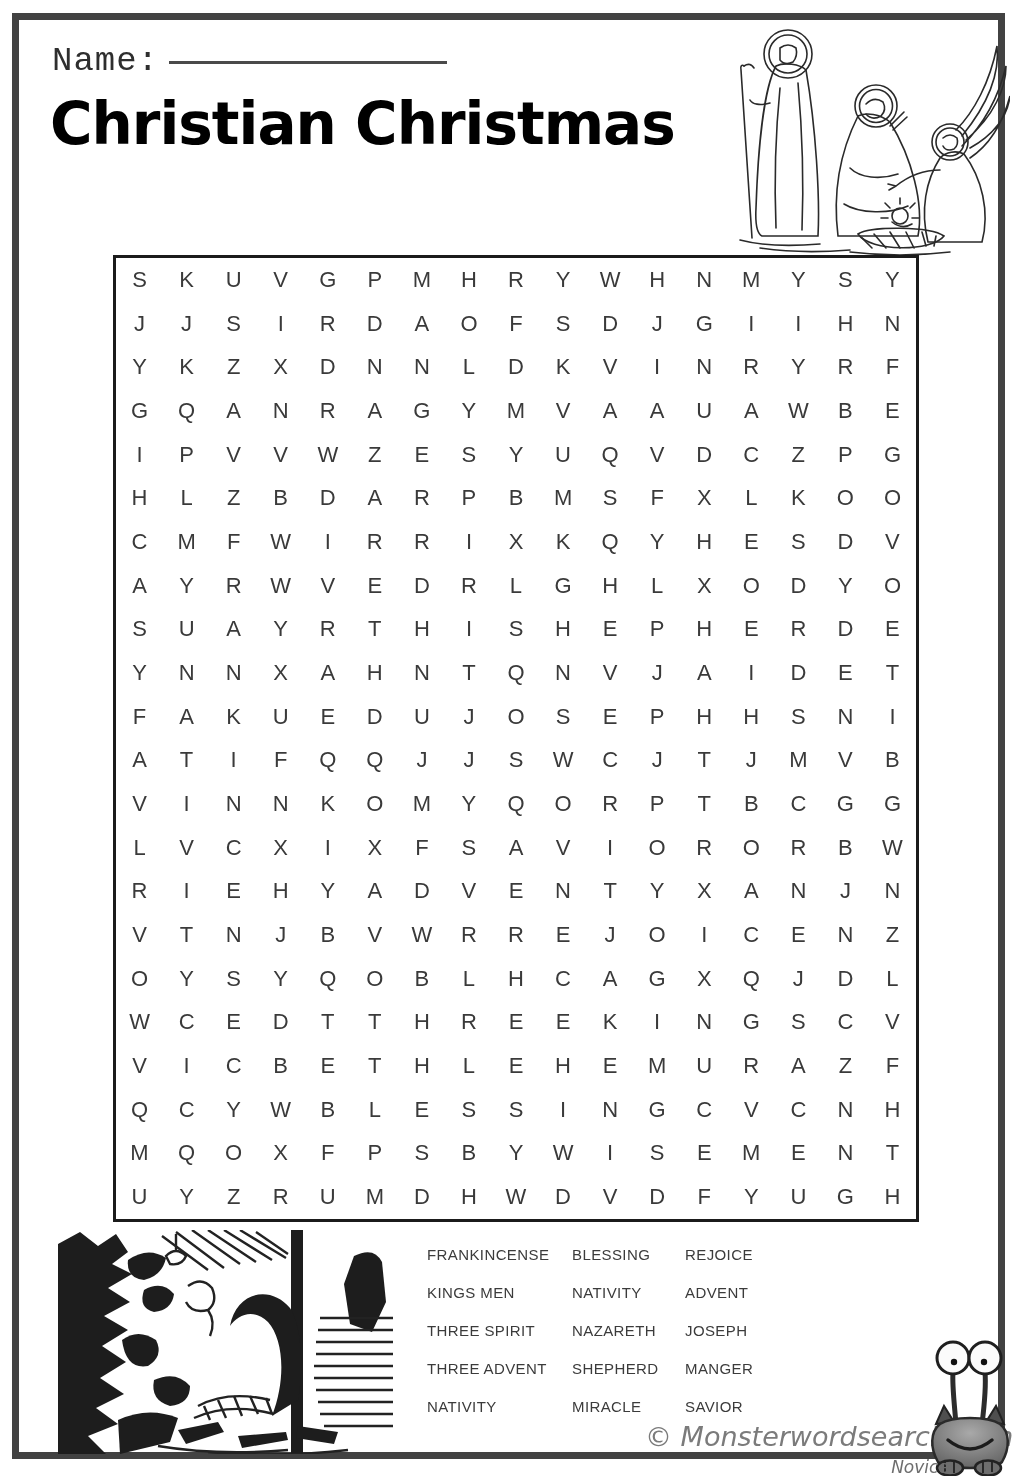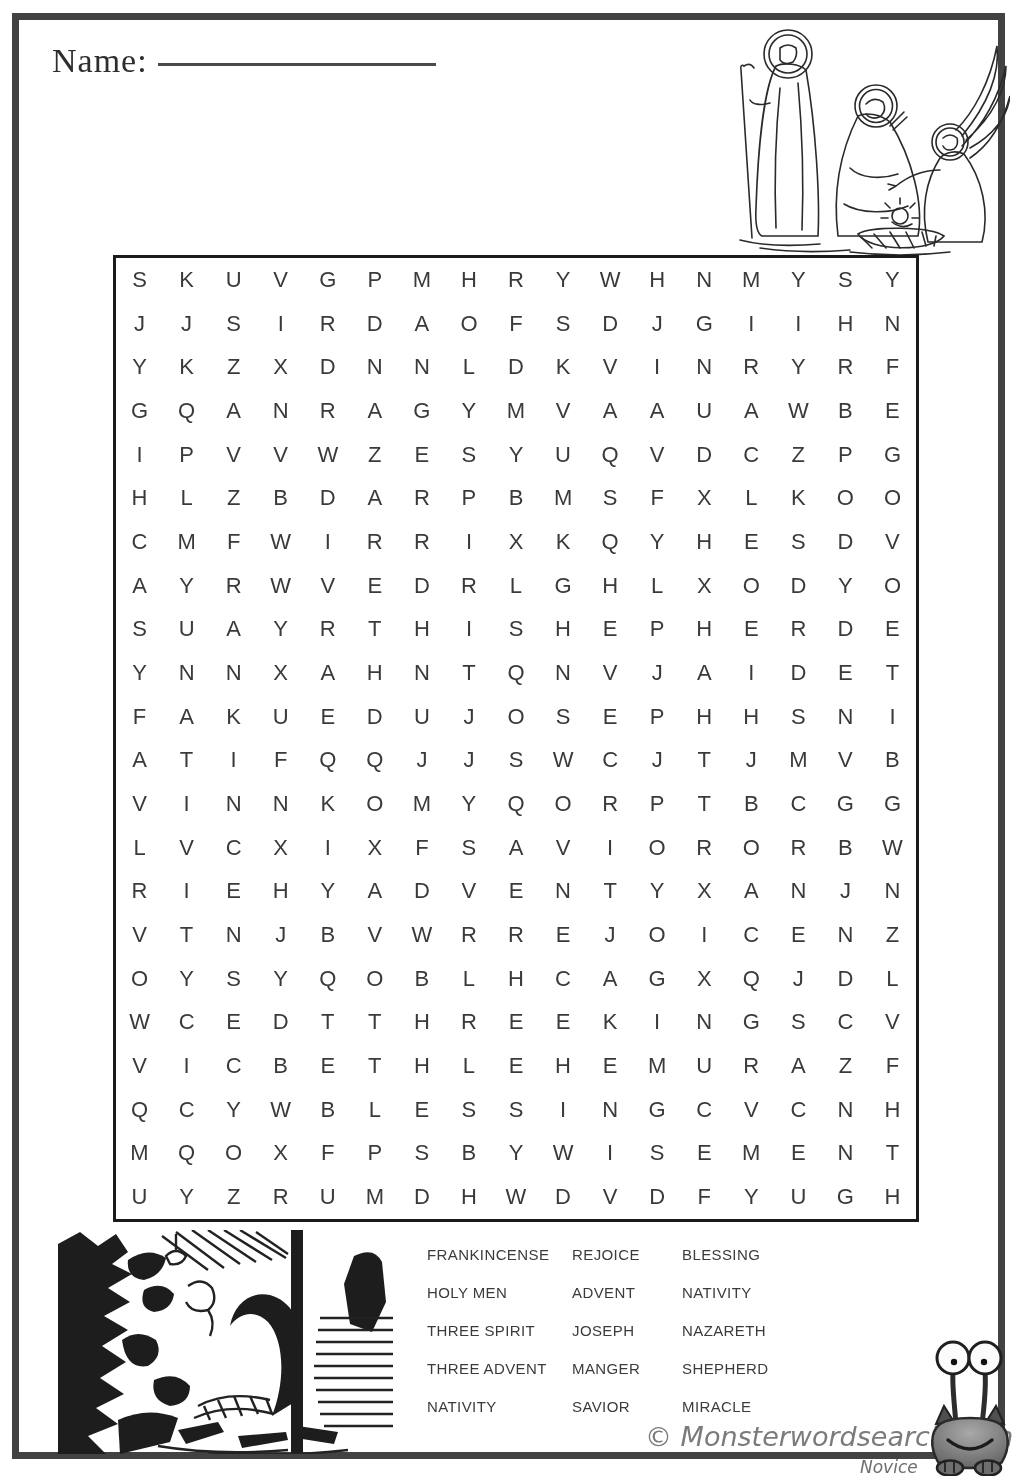--- a/index.html
+++ b/index.html
@@ -7,21 +7,21 @@
     width:1024px;height:1479px;position:relative;background:#ffffff;
     font-family:"Liberation Sans",sans-serif;overflow:hidden;
   }
   .page-frame{
     position:absolute;left:12px;top:13px;width:993px;height:1446px;
     border:7px solid #424242;box-sizing:border-box;background:#fff;
   }
   
   .name-row{
     position:absolute;left:52px;top:42px;
-    font-family:Liberation Serif, serif;
+    font-family:Liberation Mono, monospace;
     font-size:34px;color:#2e2e2e;letter-spacing:1px;
   }
   .name-line{
     display:inline-block;width:278px;border-bottom:3px solid #4a4a4a;
     margin-left:10px;transform:translateY(-6px);
   }
   
   .page-title{
     position:absolute;left:50px;top:78px;width:700px;
     font-family:"DejaVu Sans",sans-serif;font-weight:800;
@@ -53,35 +53,36 @@
     height:38px;font-size:15px;color:#3b3b3b;letter-spacing:0.4px;
     font-family:"Liberation Sans",sans-serif;white-space:nowrap;
   }
   
   .copyright{
     position:absolute;left:645px;top:1421px;width:330px;
     font-family:"DejaVu Sans",sans-serif;font-style:italic;
     font-size:27px;color:#7b7b7b;white-space:nowrap;z-index:2;
   }
   .difficulty{
-    position:absolute;left:860px;top:1457px;width:120px;
+    position:absolute;left:860px;top:1457px;width:120px;text-align:center;
     font-family:"DejaVu Sans",sans-serif;font-style:italic;
     font-size:17px;color:#6e6e6e;z-index:6;
   }
 </style>
 </head>
 <body>
 
 <div class="page-frame"></div>
 
 <div class="name-row">
   <span>Name:</span><span class="name-line"></span>
 </div>
 
 <div class="page-title">
+  <div>Christian Christmas</div>
 </div>
 
 <svg class="nativity-art" viewBox="0 0 310 252" fill="none" stroke="#2a2a2a" stroke-width="1.6" stroke-linecap="round">
 
   <circle cx="88" cy="46" r="24"></circle>
   <circle cx="88" cy="46" r="19"></circle>
 
   <path d="M80,40 q8,-6 16,0 q2,8 -3,14 q-8,4 -13,-2 z"></path>
 
   <path d="M76,58 C64,80 58,140 56,200 C55,218 58,226 62,228 L118,228 C120,190 116,120 106,62 C100,56 84,54 76,58 Z"></path>
@@ -535,39 +536,39 @@
 
     <path d="M262,88 h73 M260,100 h75 M258,112 h77 M258,124 h77 M256,136 h79 M256,148 h79 M258,160 h77 M260,172 h75 M262,184 h73 M266,196 h69"></path>
 
     <path d="M100,216 q60,10 130,4 M150,222 q70,6 140,-2"></path>
   </g>
 </svg>
 
 <div class="word-list">
   <div class="word-col word-col-1">
       <div class="word">FRANKINCENSE</div>
-      <div class="word">HOLY MEN</div>
+      <div class="word">KINGS MEN</div>
       <div class="word">THREE SPIRIT</div>
       <div class="word">THREE ADVENT</div>
       <div class="word">NATIVITY</div>
+    </div>
+  <div class="word-col word-col-2">
+      <div class="word">BLESSING</div>
+      <div class="word">NATIVITY</div>
+      <div class="word">NAZARETH</div>
+      <div class="word">SHEPHERD</div>
+      <div class="word">MIRACLE</div>
     </div>
   <div class="word-col word-col-3">
       <div class="word">REJOICE</div>
       <div class="word">ADVENT</div>
       <div class="word">JOSEPH</div>
       <div class="word">MANGER</div>
       <div class="word">SAVIOR</div>
     </div>
-  <div class="word-col word-col-2">
-      <div class="word">BLESSING</div>
-      <div class="word">NATIVITY</div>
-      <div class="word">NAZARETH</div>
-      <div class="word">SHEPHERD</div>
-      <div class="word">MIRACLE</div>
-    </div>
 </div>
 
 <div class="copyright">© Monsterwordsearch.com</div>
 <div class="difficulty">Novice</div>
 
 <svg class="mascot" viewBox="0 0 92 148">
   <defs>
     <radialGradient id="mbody" cx="50%" cy="30%" r="80%">
       <stop offset="0%" stop-color="#a9a9a9"></stop>
       <stop offset="100%" stop-color="#5e5e5e"></stop>

